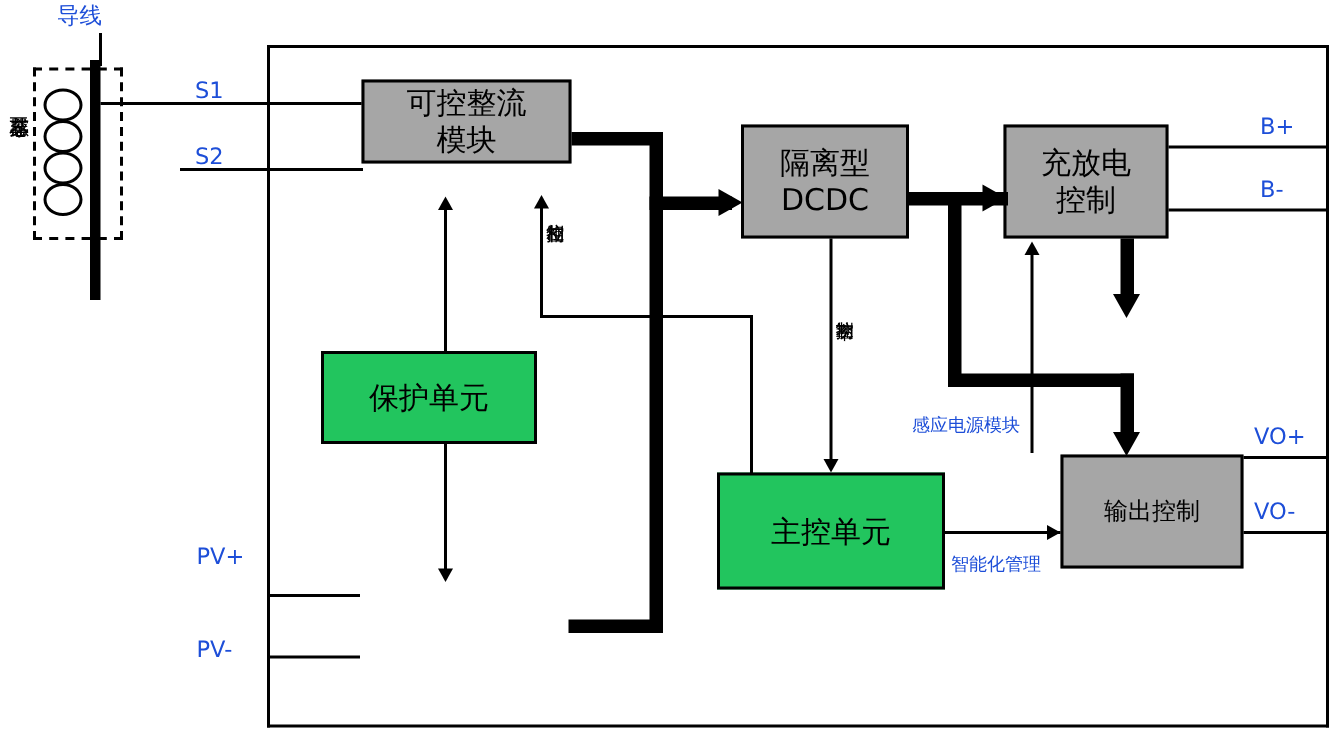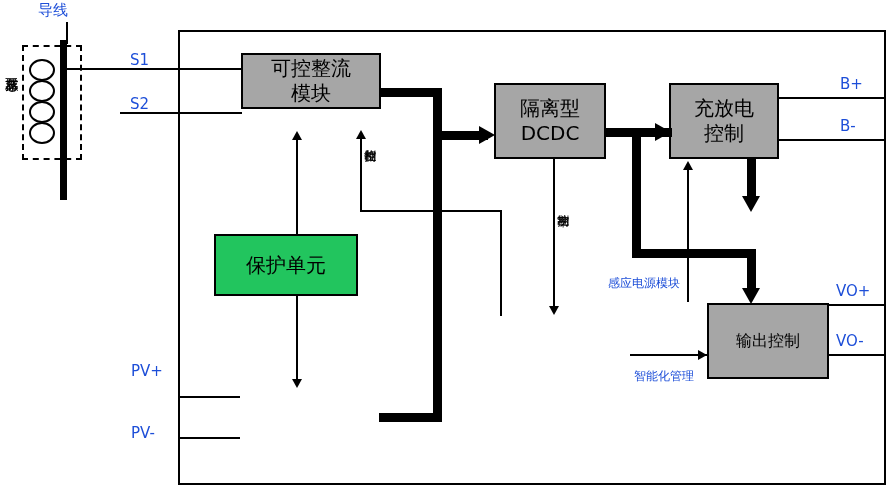--- a/index.html
+++ b/index.html
@@ -121,20 +121,21 @@
 模块</div>
 
   <div class="box gray" style="left:494px; top:83px; width:112px; height:76px; font-size:20px;">隔离型
 DCDC</div>
 
   <div class="box gray" style="left:669px; top:83px; width:110px; height:76px; font-size:20px;">充放电
 控制</div>
 
   <div class="box white" style="left:214px; top:234px; width:144px; height:62px; font-size:20px;">保护单元</div>
 
+  <div class="box white" style="left:478px; top:315px; width:152px; height:78px; font-size:20px;">主控单元</div>
 
   <div class="box gray" style="left:707px; top:303px; width:122px; height:76px; font-size:16px;">输出控制</div>
 
 
   <div class="lbl" style="left:131px; top:363px; font-size:15px;">PV+</div>
   <div class="ln" style="left:180px; top:396px; width:60px; height:2px;"></div>
 
   <div class="lbl" style="left:131px; top:425px; font-size:15px;">PV-</div>
   <div class="ln" style="left:180px; top:437px; width:60px; height:2px;"></div>
 

